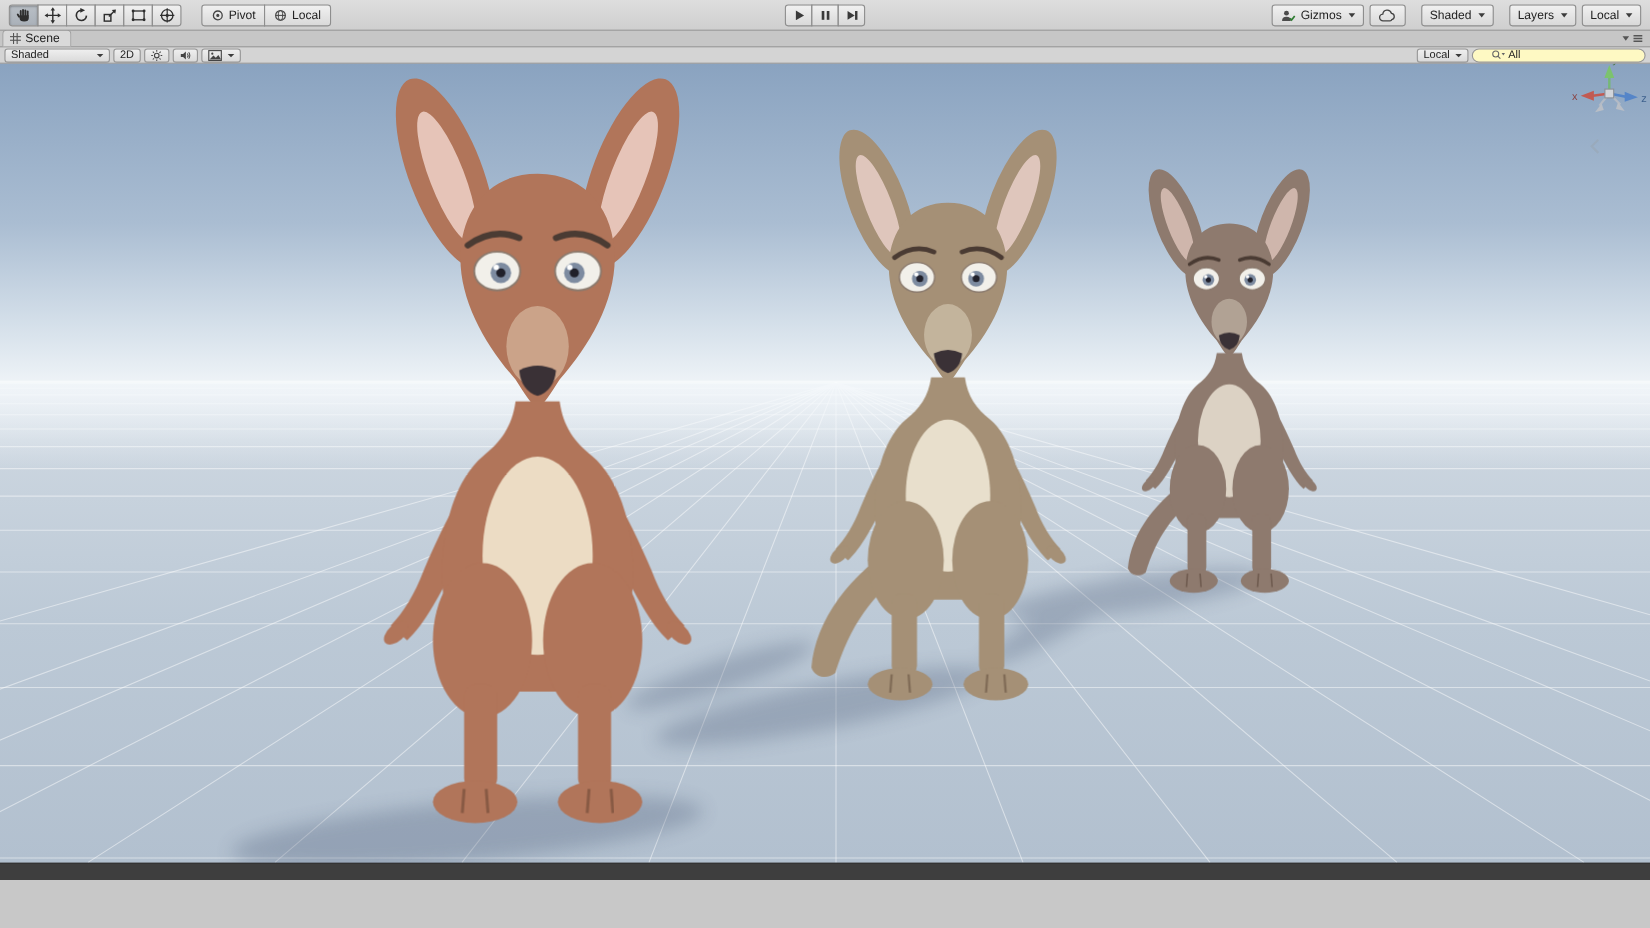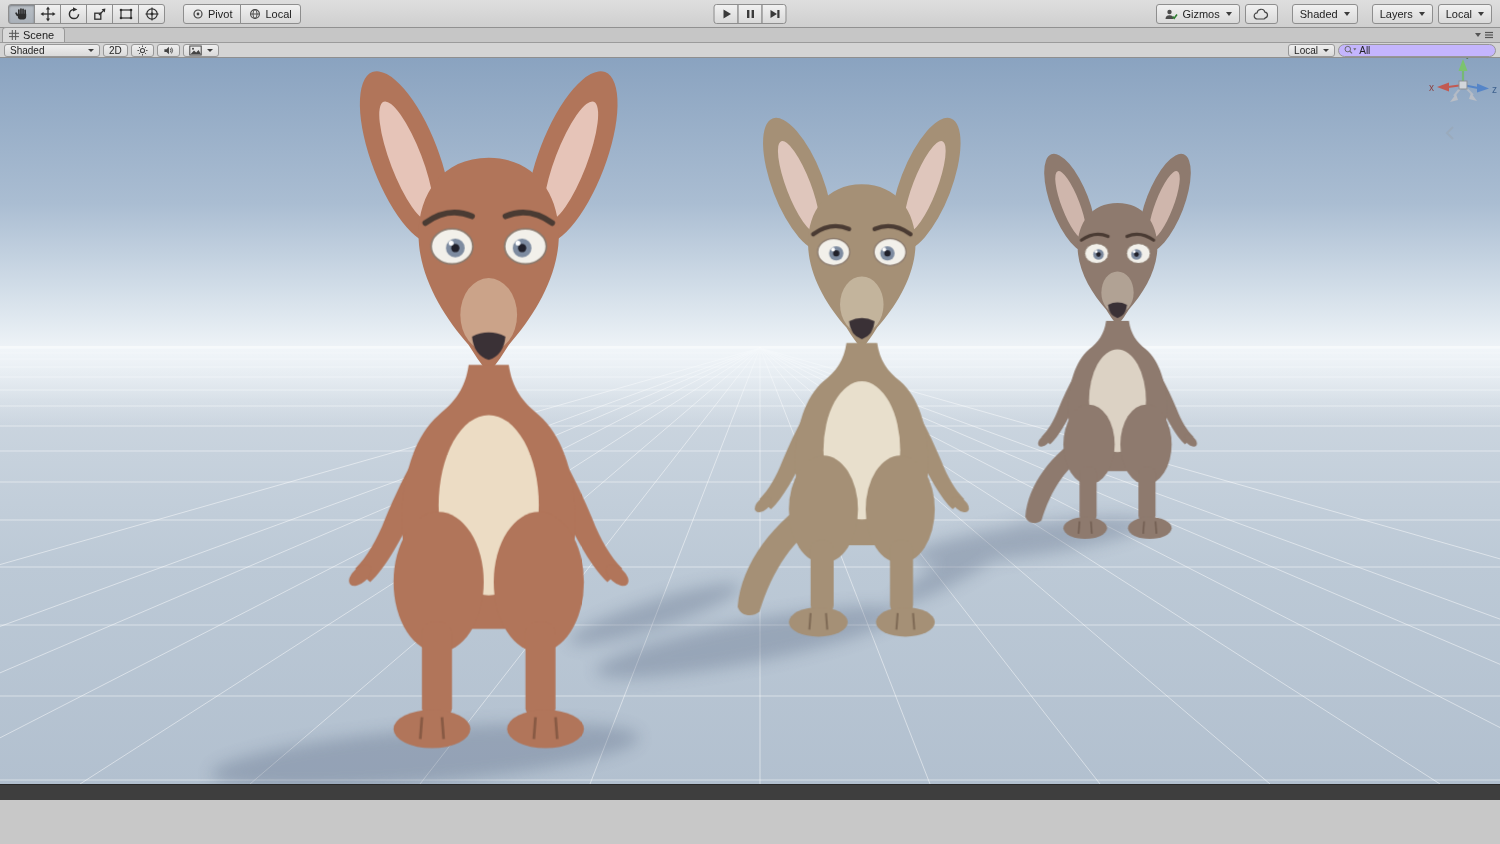--- a/index.html
+++ b/index.html
@@ -36,21 +36,21 @@
   
   .tabbar { height:15px; background:#c6c6c6; display:flex; align-items:flex-end; padding:0 2px; border-bottom:1px solid #9b9b9b; position:relative; }
   .tab { display:inline-flex; align-items:center; gap:4px; height:15px; padding:0 10px 0 6px; background:#d9d9d9; border:1px solid #999; border-bottom:none; border-radius:4px 4px 0 0; font-size:11px; }
   .tab-options { position:absolute; right:6px; top:2px; display:flex; align-items:center; gap:3px; }
 
   
   .scenebar { height:15px; background:#d4d4d4; border-bottom:1px solid #8f8f8f; display:flex; align-items:center; padding:0 4px; gap:3px; }
   .sbtn { display:inline-flex; align-items:center; justify-content:center; gap:3px; height:13px; background:linear-gradient(#efefef,#dadada); border:1px solid #979797; border-radius:3px; font-size:10px; color:#222; padding:0 5px; cursor:default; }
   .sbtn .caret { border-top-width:3.5px; border-left-width:3px; border-right-width:3px; }
   .scenebar .spacer { flex:1; }
-  .searchbox { display:inline-flex; align-items:center; height:13px; width:158px; background:#c4b5fd; border:1px solid #979797; border-radius:7px; padding:0 6px 0 4px; gap:2px; }
+  .searchbox { display:inline-flex; align-items:center; height:13px; width:158px; background:#fef9c3; border:1px solid #979797; border-radius:7px; padding:0 6px 0 16px; gap:2px; }
   .searchbox input { border:none; outline:none; background:transparent; font-size:10px; width:100%; font-family:inherit; color:#222; }
 
   
   .viewport { position:relative; width:1500px; height:726px; background:#aebfd2; }
   .viewport svg { display:block; }
   .svgtxt { font-family:"Liberation Sans","DejaVu Sans",sans-serif; }
 
   
   .statusbar { height:16px; background:#3e3e3e; border-top:1px solid #2a2a2a; }
 </style>

